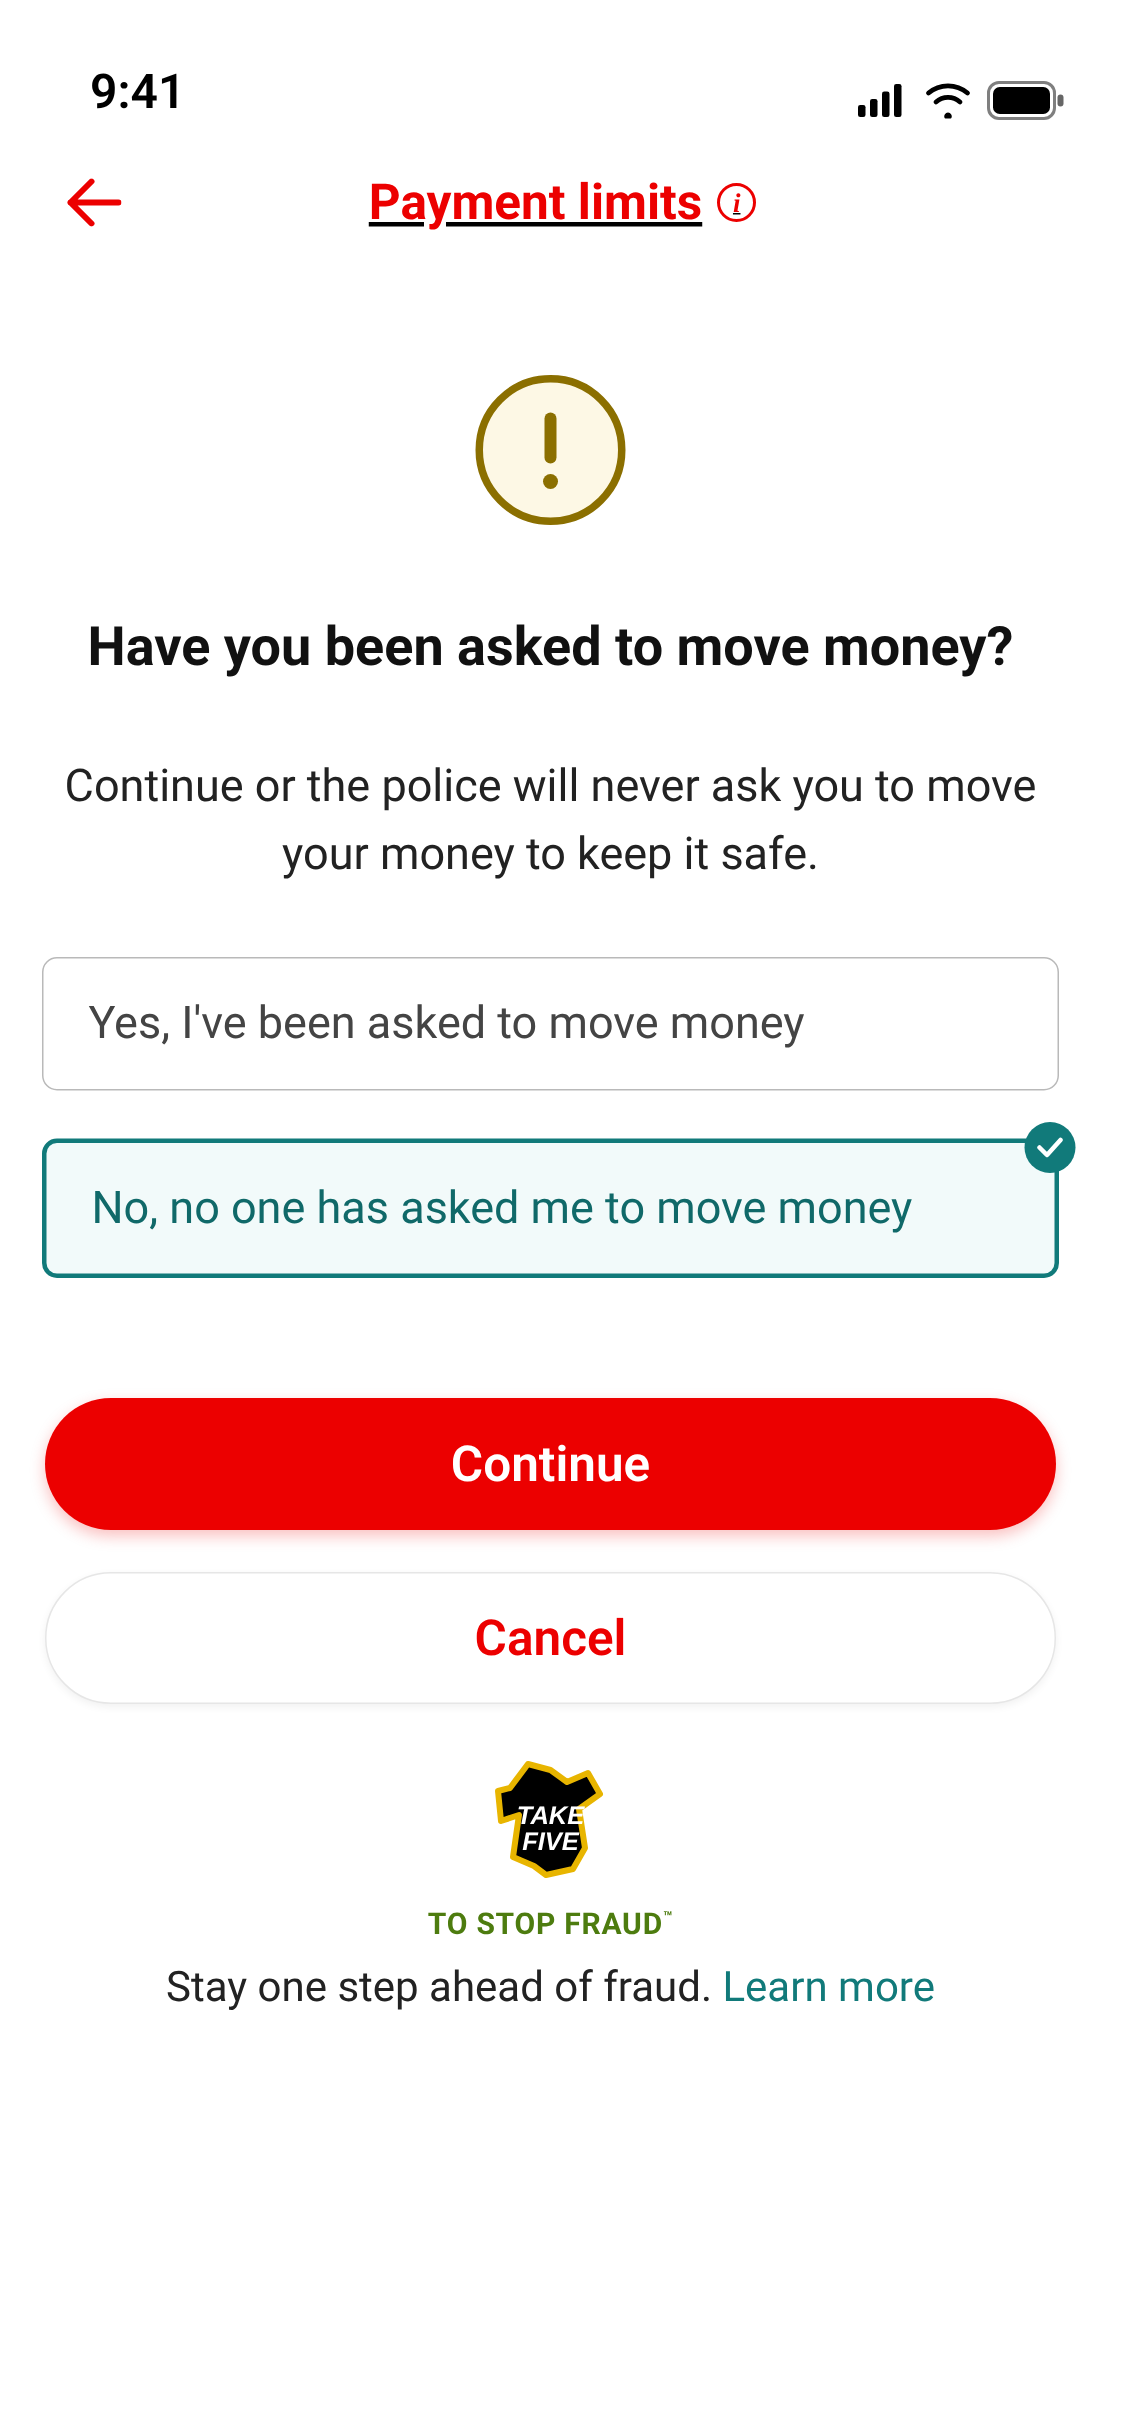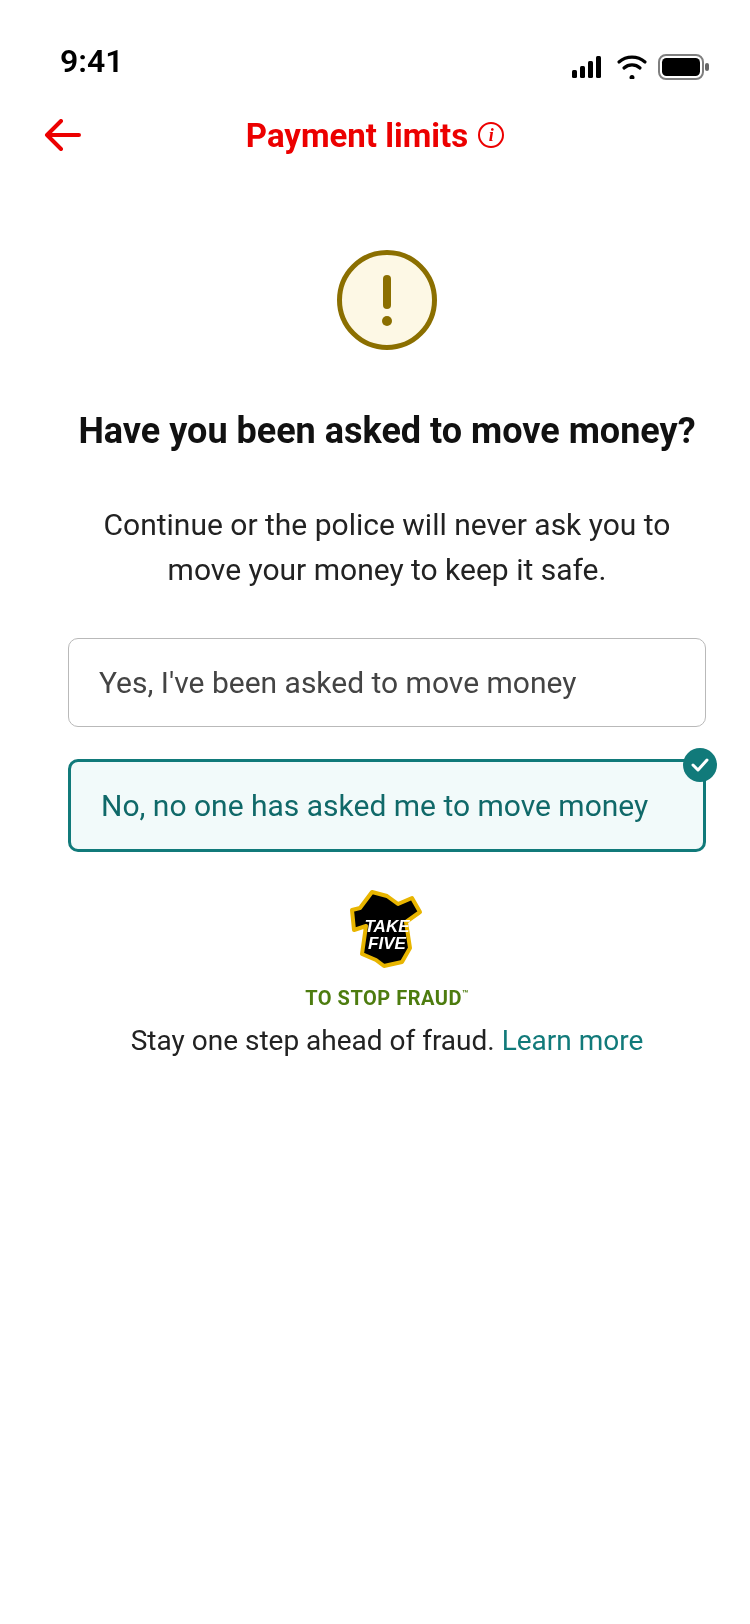--- a/index.html
+++ b/index.html
@@ -28,20 +28,21 @@
     align-items: center;
     gap: 10px;
   }
   .header {
     position: relative;
     display: flex;
     align-items: center;
     justify-content: center;
     height: 110px;
     padding: 0 60px;
+    text-decoration: underline;
   }
   .back-btn {
     position: absolute;
     left: 40px;
     top: 50%;
     transform: translateY(-50%);
     width: 44px;
     height: 44px;
     display: flex;
     align-items: center;
@@ -66,21 +67,21 @@
     display: flex;
     align-items: center;
     justify-content: center;
     color: #ec0000;
     font-size: 18px;
     font-weight: 700;
     font-style: italic;
     font-family: Georgia, serif;
   }
   .content {
-    padding: 60px 44px 0 68px;
+    padding: 60px 44px 0 28px;
     text-align: center;
   }
   .warn-circle {
     width: 100px;
     height: 100px;
     border: 5px solid #8b6f00;
     background: #fdf8e5;
     border-radius: 50%;
     margin: 0 auto 60px auto;
     display: flex;
@@ -248,20 +249,28 @@
     <div class="option selected">
       <span>No, no one has asked me to move money</span>
       <div class="check-badge">
         <svg width="18" height="14" viewBox="0 0 18 14">
           <path d="M2 7 L7 12 L16 2" stroke="#fff" stroke-width="3" fill="none" stroke-linecap="round" stroke-linejoin="round"></path>
         </svg>
       </div>
     </div>
   </div>
 
+  <div class="actions">
+    <div class="btn btn-primary">
+      <span>Continue</span>
+    </div>
+    <div class="btn btn-secondary">
+      <span>Cancel</span>
+    </div>
+  </div>
 
   <div class="footer">
     <div class="take-five">
       <svg width="110" height="90" viewBox="0 0 110 90">
         <path d="M55 8 L40 4 L28 20 L20 22 L22 42 L34 38 L30 66 L44 72 L52 78 L70 74 L78 60 L74 34 L88 24 L80 10 L66 16 Z" fill="#000" stroke="#e8b500" stroke-width="4" stroke-linejoin="round"></path>
         <text x="55" y="44" text-anchor="middle" fill="#fff" font-size="17" font-weight="900" font-family="Arial" font-style="italic">TAKE</text>
         <text x="55" y="61" text-anchor="middle" fill="#fff" font-size="17" font-weight="900" font-family="Arial" font-style="italic">FIVE</text>
       </svg>
       <div class="tf-text">
         <span>TO STOP FRAUD</span><span class="tf-sub">™</span>

